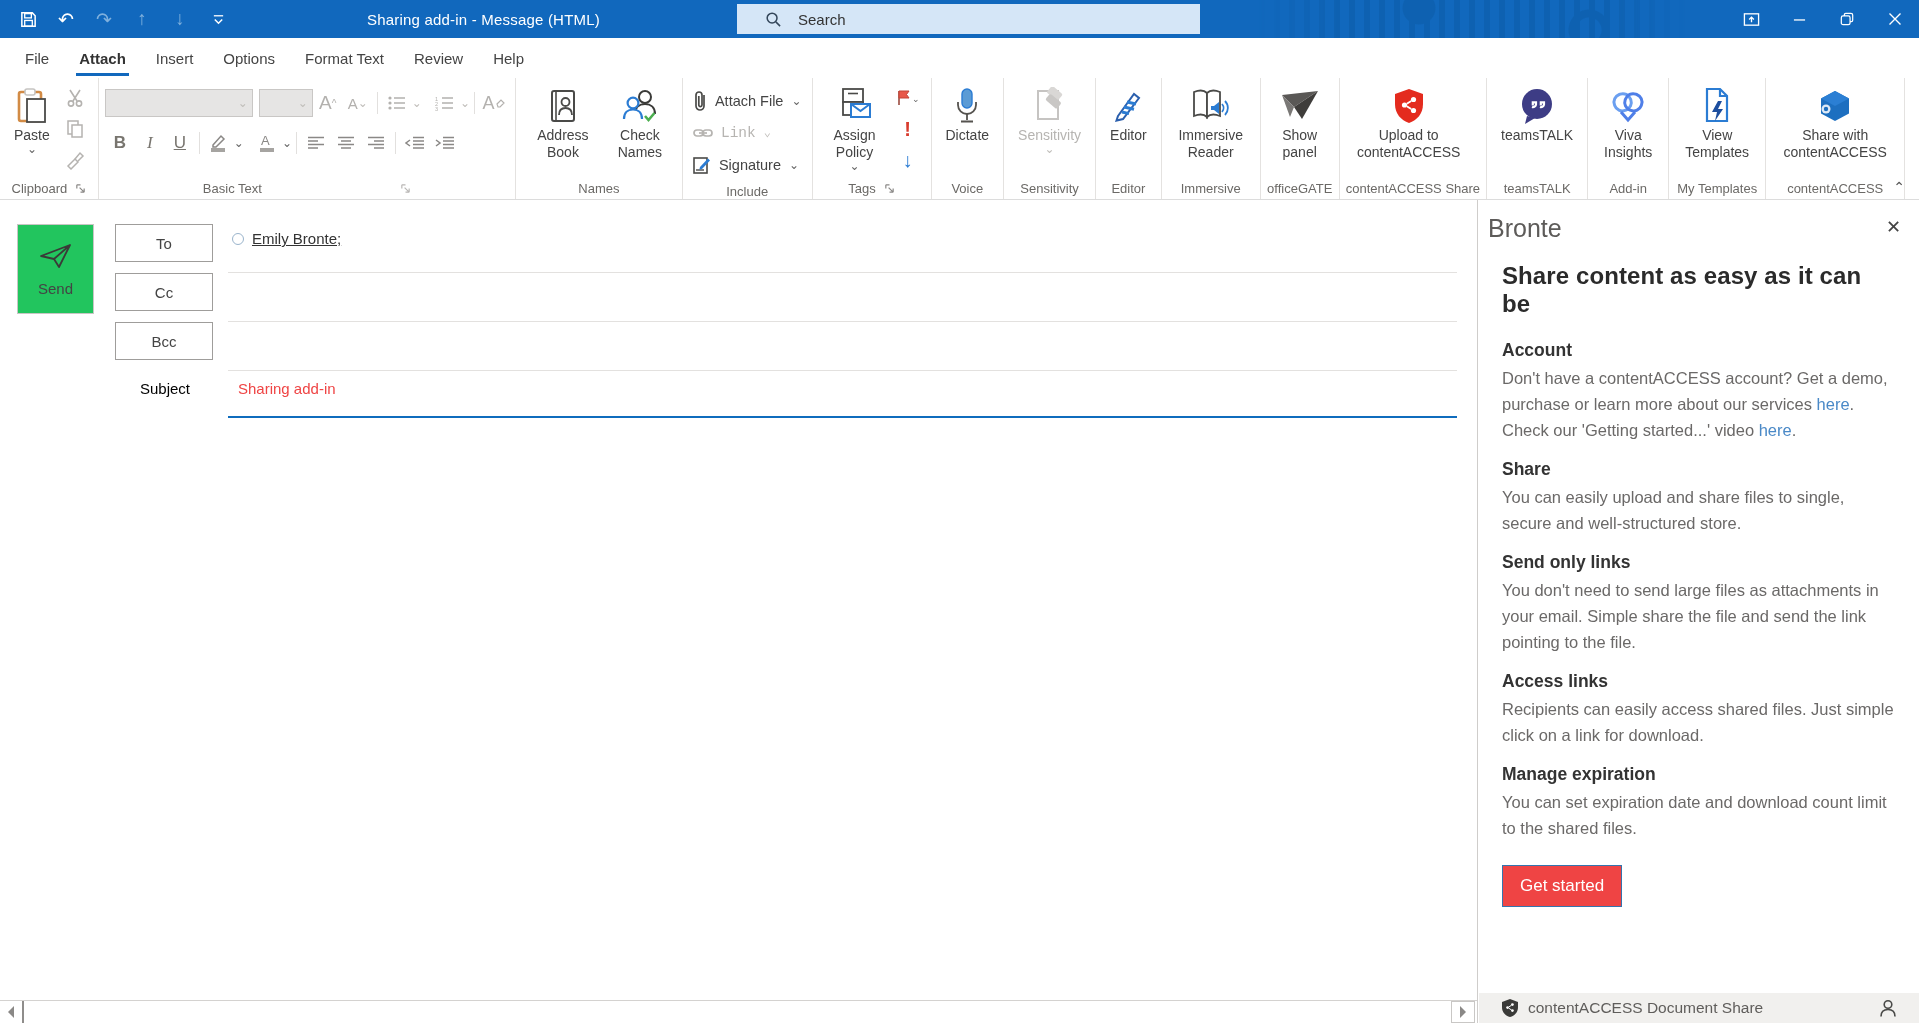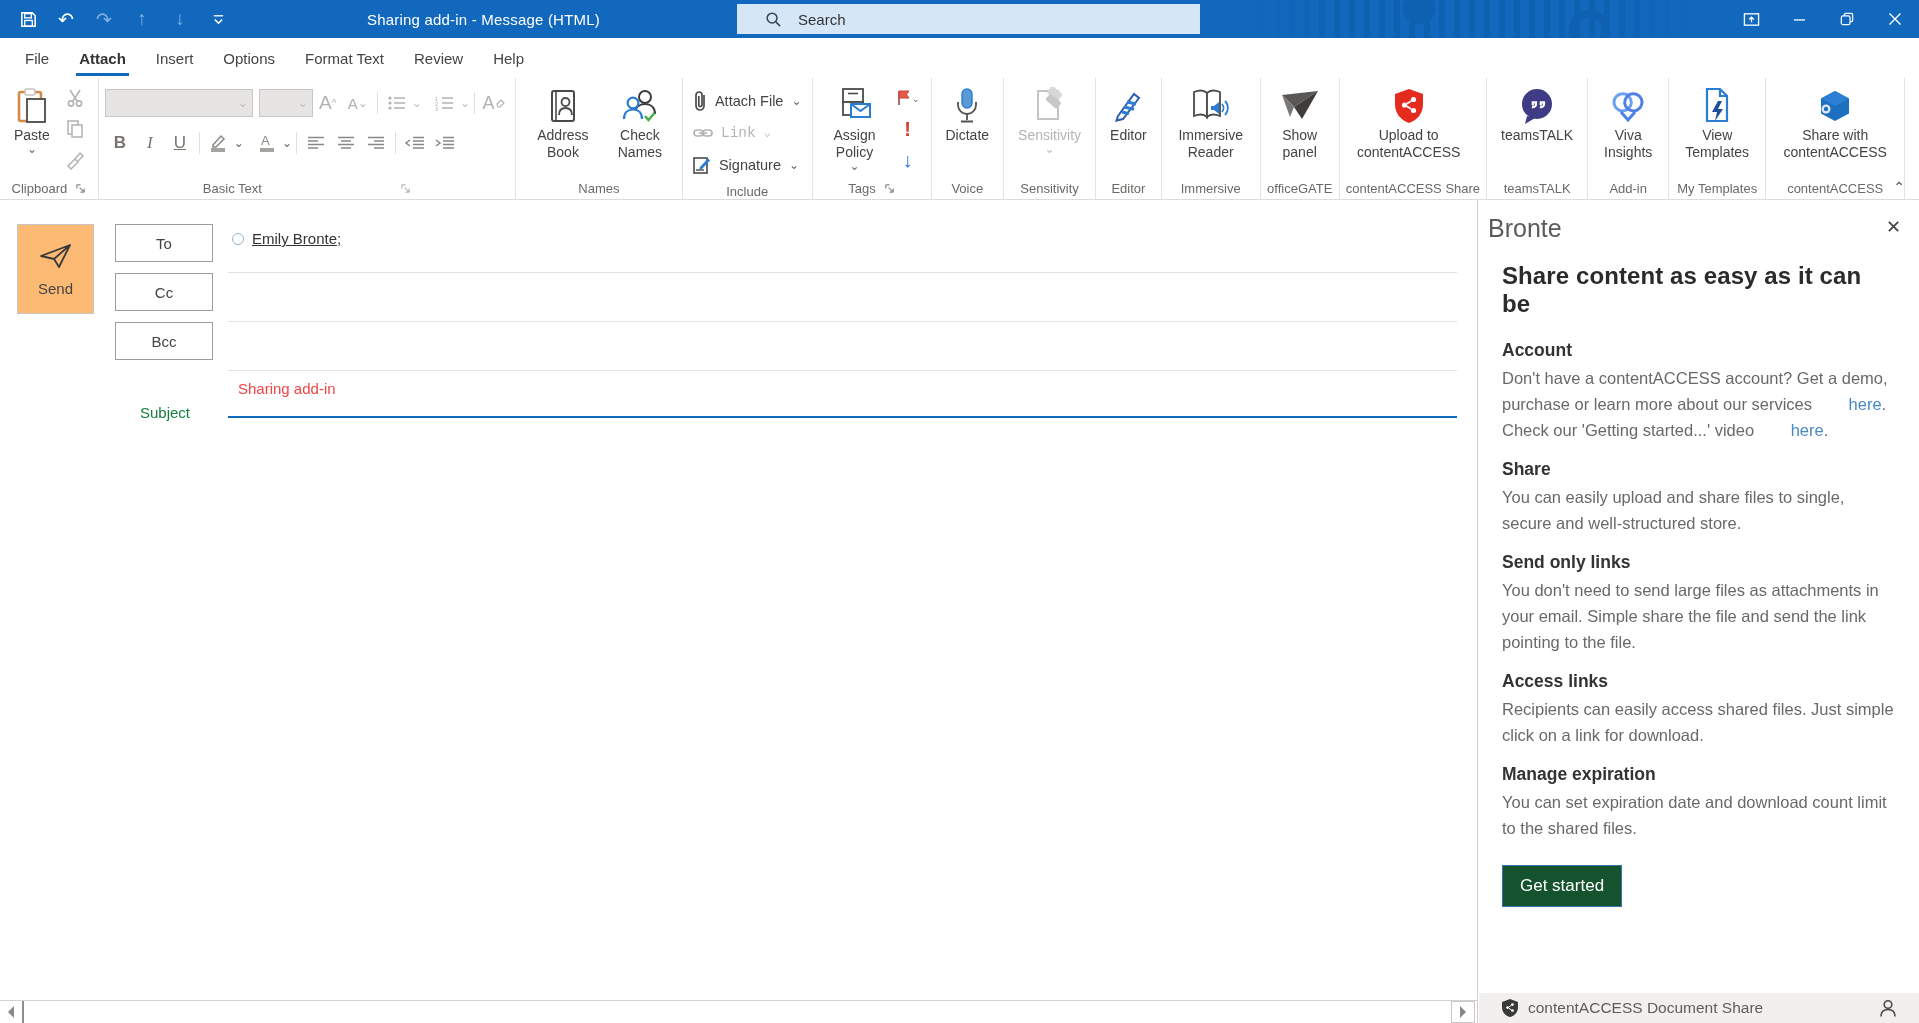--- a/index.html
+++ b/index.html
@@ -63,51 +63,51 @@
   .tbtn.g { color:#b3b1ae; }
   .incl-rows { display:flex; flex-direction:column; gap:6px; padding:6px 4px; font-size:14.5px; color:#444; }
   .incl-row { display:flex; align-items:center; gap:8px; height:26px; }
   .incl-row.disabled { color:#b6b4b1;font-family:Liberation Mono, monospace; }
   .collapse-chev { position:absolute; right:14px; bottom:4px; font-size:14px; color:#555; }
 
   
   .compose { position:absolute; top:200px; left:0; width:1477px; bottom:0; background:#fff; }
   .send-btn { position:absolute; left:17px; top:24px; width:77px; height:90px; border:1px solid #c8c6c4;
               display:flex; flex-direction:column; align-items:center; justify-content:center; gap:10px;
-              font-size:15px; color:#444; background:#fdba74; }
+              font-size:15px; color:#444; background:#22c55e; }
   .fldbtn { position:absolute; left:115px; width:98px; height:38px; border:1px solid #9f9d9b; background:#fff;
             display:flex; align-items:center; justify-content:center; font-size:15px; color:#444; }
   .fieldline { position:absolute; left:228px; right:20px; border-bottom:1px solid #e3e1df; }
   .recipient { position:absolute; left:232px; top:30px; display:flex; align-items:center; gap:8px;
                font-size:15px; color:#333; }
   .presence { width:12px; height:12px; border:1.5px solid #9ab4cc; border-radius:50%; }
   .recipient .name { text-decoration:underline; }
-  .subject-label { position:absolute; left:140px; top:180px; font-size:15px; color:#15803d;margin-top:24px; }
+  .subject-label { position:absolute; left:140px; top:180px; font-size:15px; color:#000000; }
   .subject-value { position:absolute; left:238px; top:180px; font-size:15px; color:#ef4444; }
   .subject-underline { position:absolute; left:228px; right:20px; top:216px; height:2px; background:#0f6cbd; }
   .hscroll { position:absolute; left:0; right:0; bottom:0; height:23px; border-top:1px solid #d4d2d0;
              background:#fff; }
   .hs-arrow { position:absolute; top:0; width:24px; height:22px; display:flex; align-items:center;
               justify-content:center; }
   .hs-arrow.left { left:0; border-right:2px solid #8f8d8b; }
   .hs-arrow.right { right:2px; border:1px solid #c9c7c5; }
   .tri-l { width:0; height:0; border:6px solid transparent; border-right-color:#8a8886; border-left:none; }
   .tri-r { width:0; height:0; border:6px solid transparent; border-left-color:#8a8886; border-right:none; }
 
   
   .pane { position:absolute; top:200px; right:0; width:442px; bottom:0; background:#fff;
           border-left:1px solid #cfcdcb; }
   .pane-title { position:absolute; left:10px; top:14px; font-size:25px; font-weight:400; color:#5d5b59; }
   .pane-close { position:absolute; right:18px; top:16px; font-size:18px; color:#444; }
   .pane-body { position:absolute; left:24px; top:62px; width:392px; }
   .pane-h1 { font-size:24px; font-weight:700; color:#2b2b2b; letter-spacing:.1px; margin-bottom:22px; }
   .sec-title { font-size:17.5px; font-weight:700; color:#333; margin:16px 0 4px; }
   .sec-body { font-size:16.5px; color:#6b6968; line-height:26px; }
-  .sec-body a { color:#4a89c7; text-decoration:none;margin-left:32px; }
-  .cta { display:inline-block; margin-top:24px; background:#14532d; border:1px solid #3574ad; color:#fff;
+  .sec-body a { color:#4a89c7; text-decoration:none; }
+  .cta { display:inline-block; margin-top:24px; background:#ef4444; border:1px solid #3574ad; color:#fff;
          font-size:17px; padding:10px 17px; }
   .pane-footer { position:absolute; left:1px; right:0; bottom:0; height:30px; background:#f1f0ee;
                  display:flex; align-items:center; gap:9px; padding:0 22px; }
   .pane-footer .txt { flex:1; font-size:15.5px; color:#5f5d5b; }
 
   svg { display:block; }
 </style>
 </head>
 <body>
 

